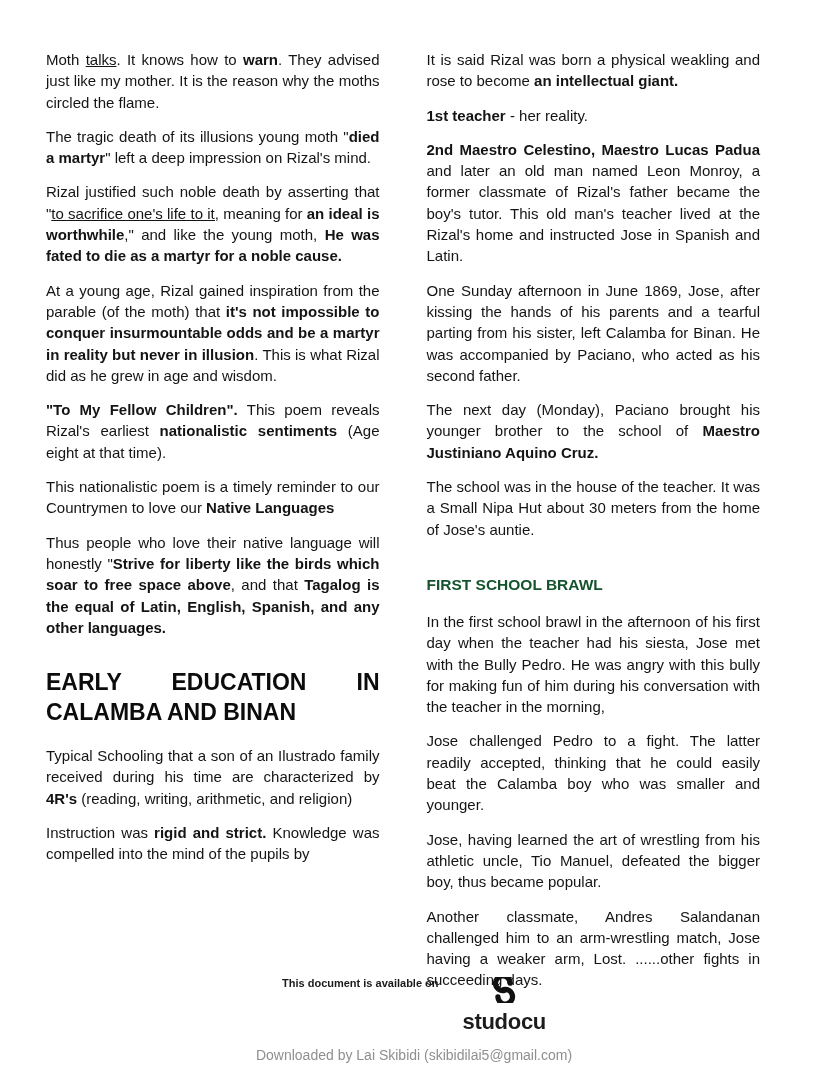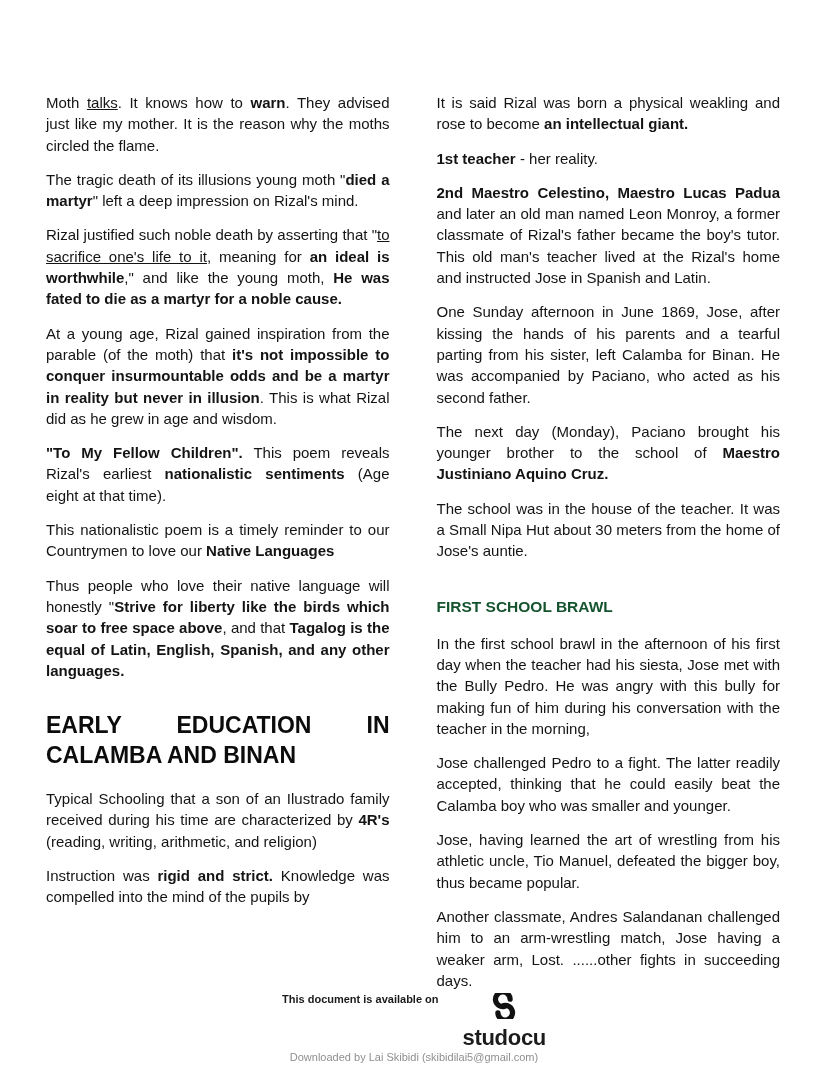--- a/index.html
+++ b/index.html
@@ -8,22 +8,21 @@
     background: #ffffff;
     font-family: "Liberation Sans", sans-serif;
     color: #141414;
     position: relative;
     overflow: hidden;
   }
   .page { position: absolute; inset: 0; }
   .content {
     display: flex;
     gap: 47px;
-    padding: 49px 48px 0 46px;
-    margin-top: 43px;
+    padding: 49px 68px 0 46px;
   }
   .col {
     width: 345px;
     font-size: 15px;
     line-height: 1.42;
     text-align: justify;
   }
   .para { margin: 0 0 13px 0; }
   .b { font-weight: bold; }
   .u { text-decoration: underline; }
@@ -75,22 +74,22 @@
     cursor: pointer;
     flex-direction: column;
   }
   .brand {
     font-size: 22px;
     font-weight: bold;
     letter-spacing: -0.3px;
     color: #1c1c1c;
   }
   .downloaded {
-    margin-top: 0;
-    font-size: 11px;
+    margin-top: 12px;
+    font-size: 14px;
     color: #8f8f8f;
   }
 </style>
 </head>
 <body>
 
 <div class="page">
   <div class="content">
 
     <div class="col">

